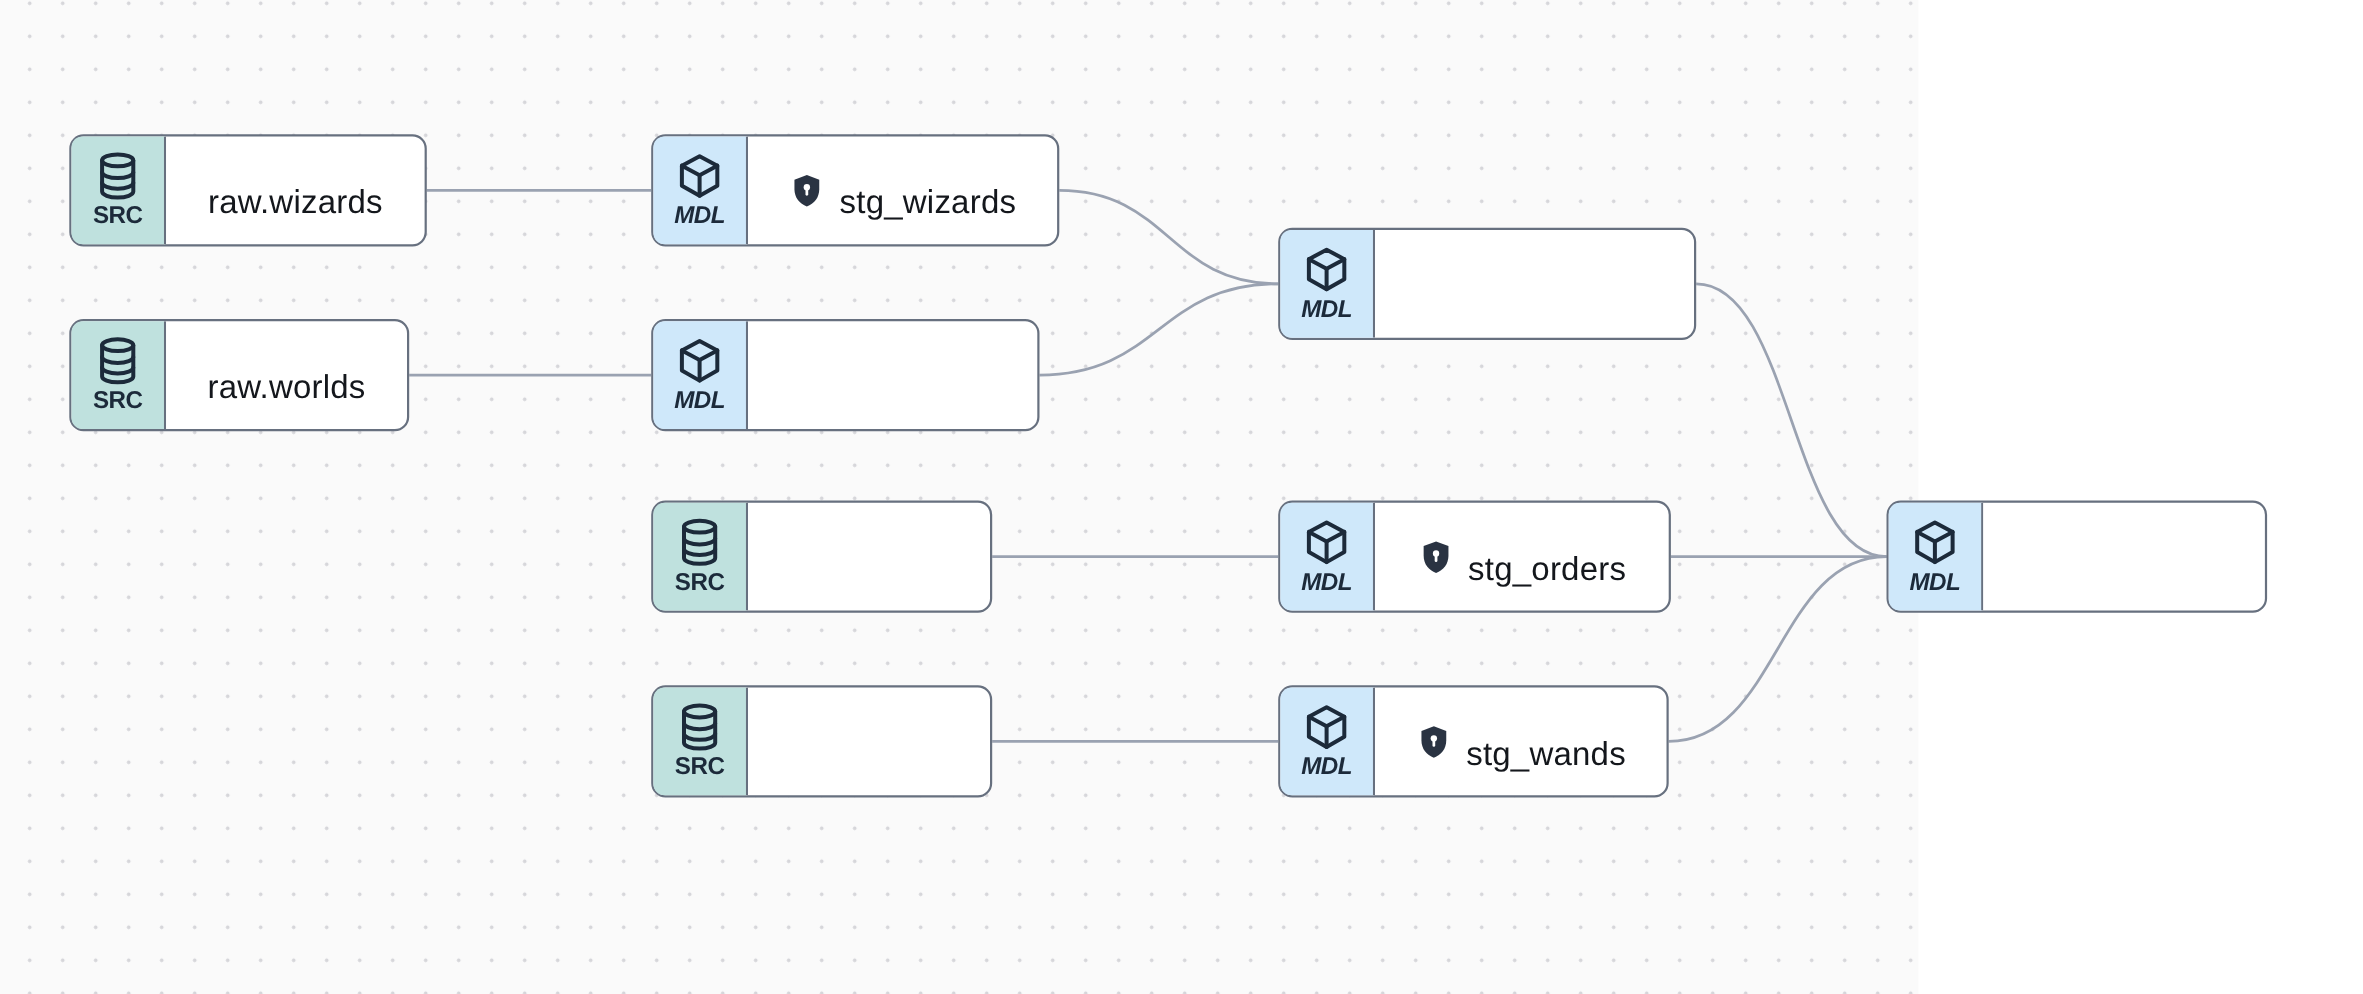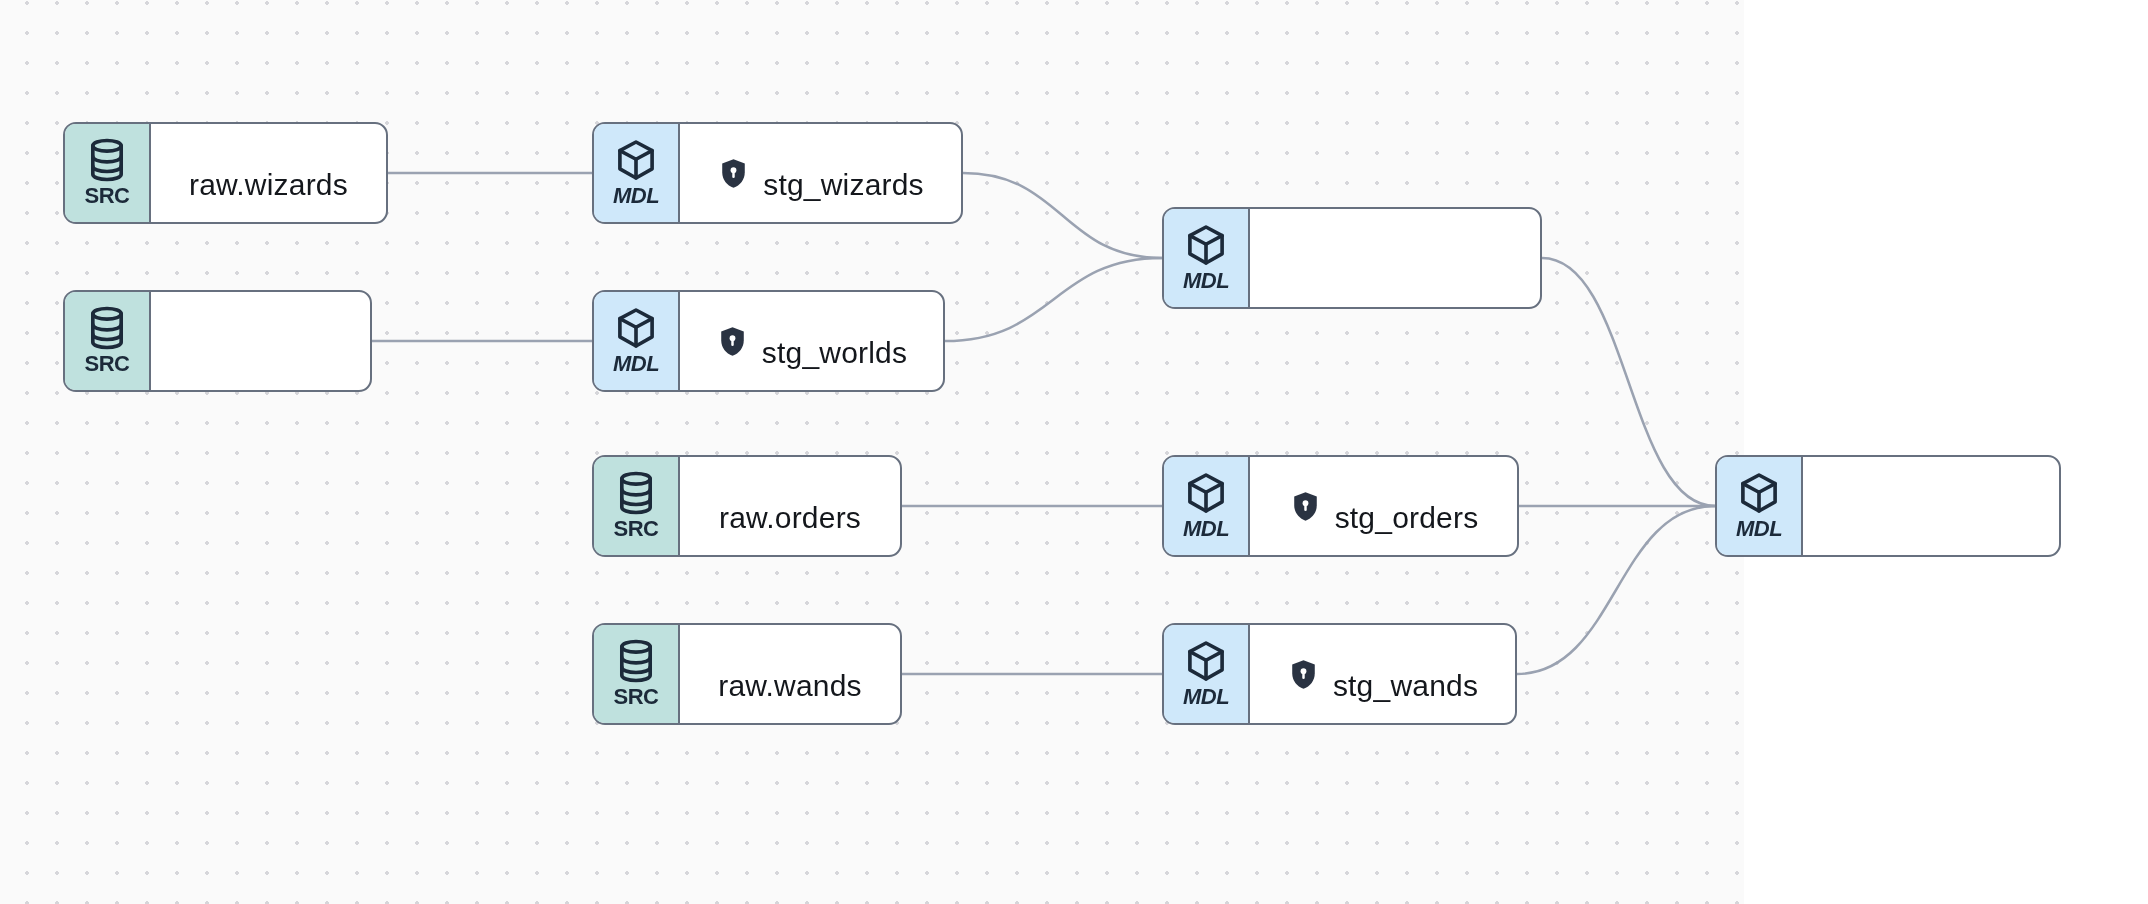--- a/index.html
+++ b/index.html
@@ -162,96 +162,87 @@
     </div>
   </div>
 
   <div class="node" style="left: 63px; top: 290px; width: 309px; height: 102px;">
     <div class="badge src">
       <svg class="type-icon" style="color: rgb(28, 42, 58);">
           <use href="#sym-database"></use>
         </svg>
       <span class="badge-label">SRC</span>
     </div>
+    <div class="node-content">
+      <span class="node-label">raw.worlds</span>
+    </div>
   </div>
 
   <div class="node" style="left: 592px; top: 290px; width: 353px; height: 102px;">
+    <div class="badge mdl">
+      <svg class="type-icon" style="color: rgb(28, 42, 58);">
+          <use href="#sym-cube"></use>
+        </svg>
+      <span class="badge-label">MDL</span>
+    </div>
+  </div>
+
+  <div class="node" style="left: 1162px; top: 207px; width: 380px; height: 102px;">
+    <div class="badge mdl">
+      <svg class="type-icon" style="color: rgb(28, 42, 58);">
+          <use href="#sym-cube"></use>
+        </svg>
+      <span class="badge-label">MDL</span>
+    </div>
+  </div>
+
+  <div class="node" style="left: 592px; top: 455px; width: 310px; height: 102px;">
+    <div class="badge src">
+      <svg class="type-icon" style="color: rgb(28, 42, 58);">
+          <use href="#sym-database"></use>
+        </svg>
+      <span class="badge-label">SRC</span>
+    </div>
+  </div>
+
+  <div class="node" style="left: 1162px; top: 455px; width: 357px; height: 102px;">
     <div class="badge mdl">
       <svg class="type-icon" style="color: rgb(28, 42, 58);">
           <use href="#sym-cube"></use>
         </svg>
       <span class="badge-label">MDL</span>
     </div>
     <div class="node-content">
       <svg class="shield-icon" style="color: rgb(42, 51, 66);">
           <use href="#sym-shield-lock"></use>
         </svg>
-      <span class="node-label">stg_worlds</span>
-    </div>
-  </div>
-
-  <div class="node" style="left: 1162px; top: 207px; width: 380px; height: 102px;">
-    <div class="badge mdl">
-      <svg class="type-icon" style="color: rgb(28, 42, 58);">
-          <use href="#sym-cube"></use>
-        </svg>
-      <span class="badge-label">MDL</span>
-    </div>
-  </div>
-
-  <div class="node" style="left: 592px; top: 455px; width: 310px; height: 102px;">
-    <div class="badge src">
-      <svg class="type-icon" style="color: rgb(28, 42, 58);">
-          <use href="#sym-database"></use>
-        </svg>
-      <span class="badge-label">SRC</span>
-    </div>
-    <div class="node-content">
-      <span class="node-label">raw.orders</span>
-    </div>
-  </div>
-
-  <div class="node" style="left: 1162px; top: 455px; width: 357px; height: 102px;">
+      <span class="node-label">stg_orders</span>
+    </div>
+  </div>
+
+  <div class="node" style="left: 592px; top: 623px; width: 310px; height: 102px;">
+    <div class="badge src">
+      <svg class="type-icon" style="color: rgb(28, 42, 58);">
+          <use href="#sym-database"></use>
+        </svg>
+      <span class="badge-label">SRC</span>
+    </div>
+  </div>
+
+  <div class="node" style="left: 1162px; top: 623px; width: 355px; height: 102px;">
     <div class="badge mdl">
       <svg class="type-icon" style="color: rgb(28, 42, 58);">
           <use href="#sym-cube"></use>
         </svg>
       <span class="badge-label">MDL</span>
     </div>
     <div class="node-content">
       <svg class="shield-icon" style="color: rgb(42, 51, 66);">
           <use href="#sym-shield-lock"></use>
         </svg>
-      <span class="node-label">stg_orders</span>
-    </div>
-  </div>
-
-  <div class="node" style="left: 592px; top: 623px; width: 310px; height: 102px;">
-    <div class="badge src">
-      <svg class="type-icon" style="color: rgb(28, 42, 58);">
-          <use href="#sym-database"></use>
-        </svg>
-      <span class="badge-label">SRC</span>
-    </div>
-    <div class="node-content">
-      <span class="node-label">raw.wands</span>
-    </div>
-  </div>
-
-  <div class="node" style="left: 1162px; top: 623px; width: 355px; height: 102px;">
-    <div class="badge mdl">
-      <svg class="type-icon" style="color: rgb(28, 42, 58);">
-          <use href="#sym-cube"></use>
-        </svg>
-      <span class="badge-label">MDL</span>
-    </div>
-    <div class="node-content">
-      <svg class="shield-icon" style="color: rgb(42, 51, 66);">
-          <use href="#sym-shield-lock"></use>
-        </svg>
       <span class="node-label">stg_wands</span>
     </div>
   </div>
 
   <div class="node" style="left: 1715px; top: 455px; width: 346px; height: 102px;">
     <div class="badge mdl">
       <svg class="type-icon" style="color: rgb(28, 42, 58);">
           <use href="#sym-cube"></use>
         </svg>
       <span class="badge-label">MDL</span>

